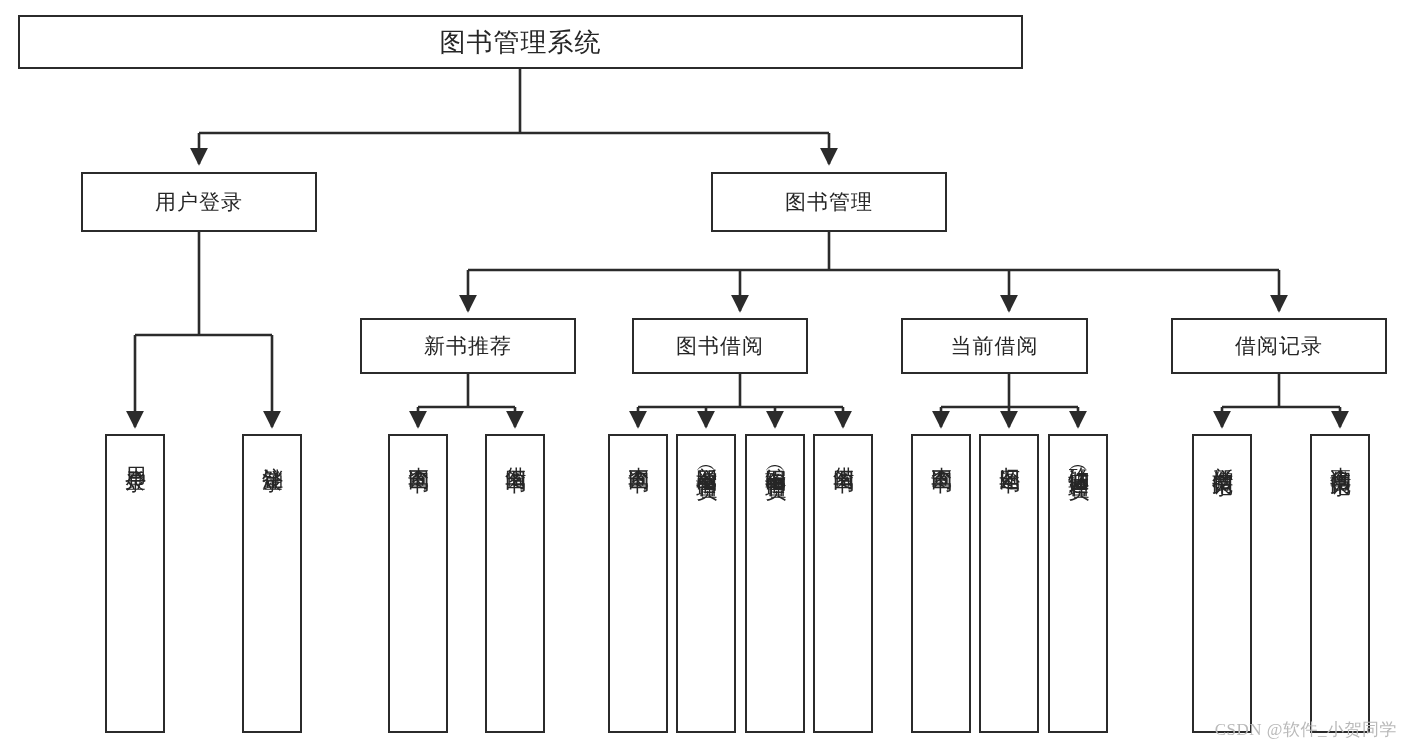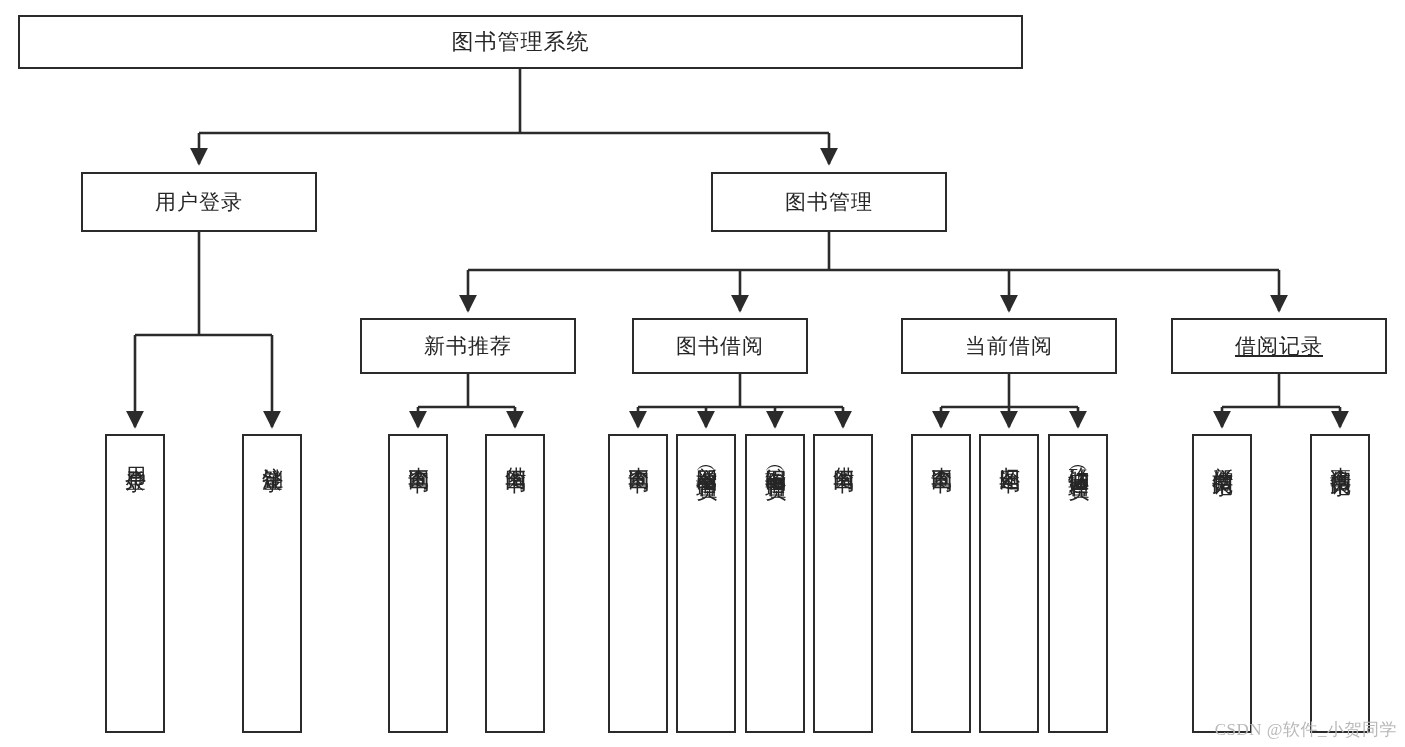--- a/index.html
+++ b/index.html
@@ -34,21 +34,21 @@
     display: flex;
     align-items: center;
     justify-content: center;
     color: #262626;
   }
   .node.horiz {
     font-size: 21px;
     letter-spacing: 1px;
   }
   .node.root {
-    font-size: 22px;
+    font-size: 26px;
   }
   .node.vert {
     align-items: flex-start;
     justify-content: center;
     padding-top: 14px;
   }
   .vert .vtext {
     writing-mode: vertical-rl;
     text-orientation: upright;
     font-size: 21px;
@@ -134,24 +134,24 @@
   <div class="node horiz" style="left:360px; top:318px; width:216px; height:56px;">
     <span>新书推荐</span>
   </div>
 
   <div class="node horiz" style="left:711px; top:172px; width:236px; height:60px;">
     <span>图书管理</span>
   </div>
   <div class="node horiz" style="left:632px; top:318px; width:176px; height:56px;">
     <span>图书借阅</span>
   </div>
-  <div class="node horiz" style="left:901px; top:318px; width:216px; height:56px;">
+  <div class="node horiz" style="left:901px; top:318px; width:187px; height:56px;">
     <span>当前借阅</span>
   </div>
-  <div class="node horiz" style="left:1171px; top:318px; width:216px; height:56px;text-decoration:underline;">
+  <div class="node horiz" style="left:1171px; top:318px; width:216px; height:56px;">
     <span>借阅记录</span>
   </div>
 
   <div class="node vert" style="left:105px; top:434px; width:60px; height:299px;">
     <span class="vtext">用户登录</span>
   </div>
   <div class="node vert" style="left:242px; top:434px; width:60px; height:299px;">
     <span class="vtext">注销登录</span>
   </div>
 

